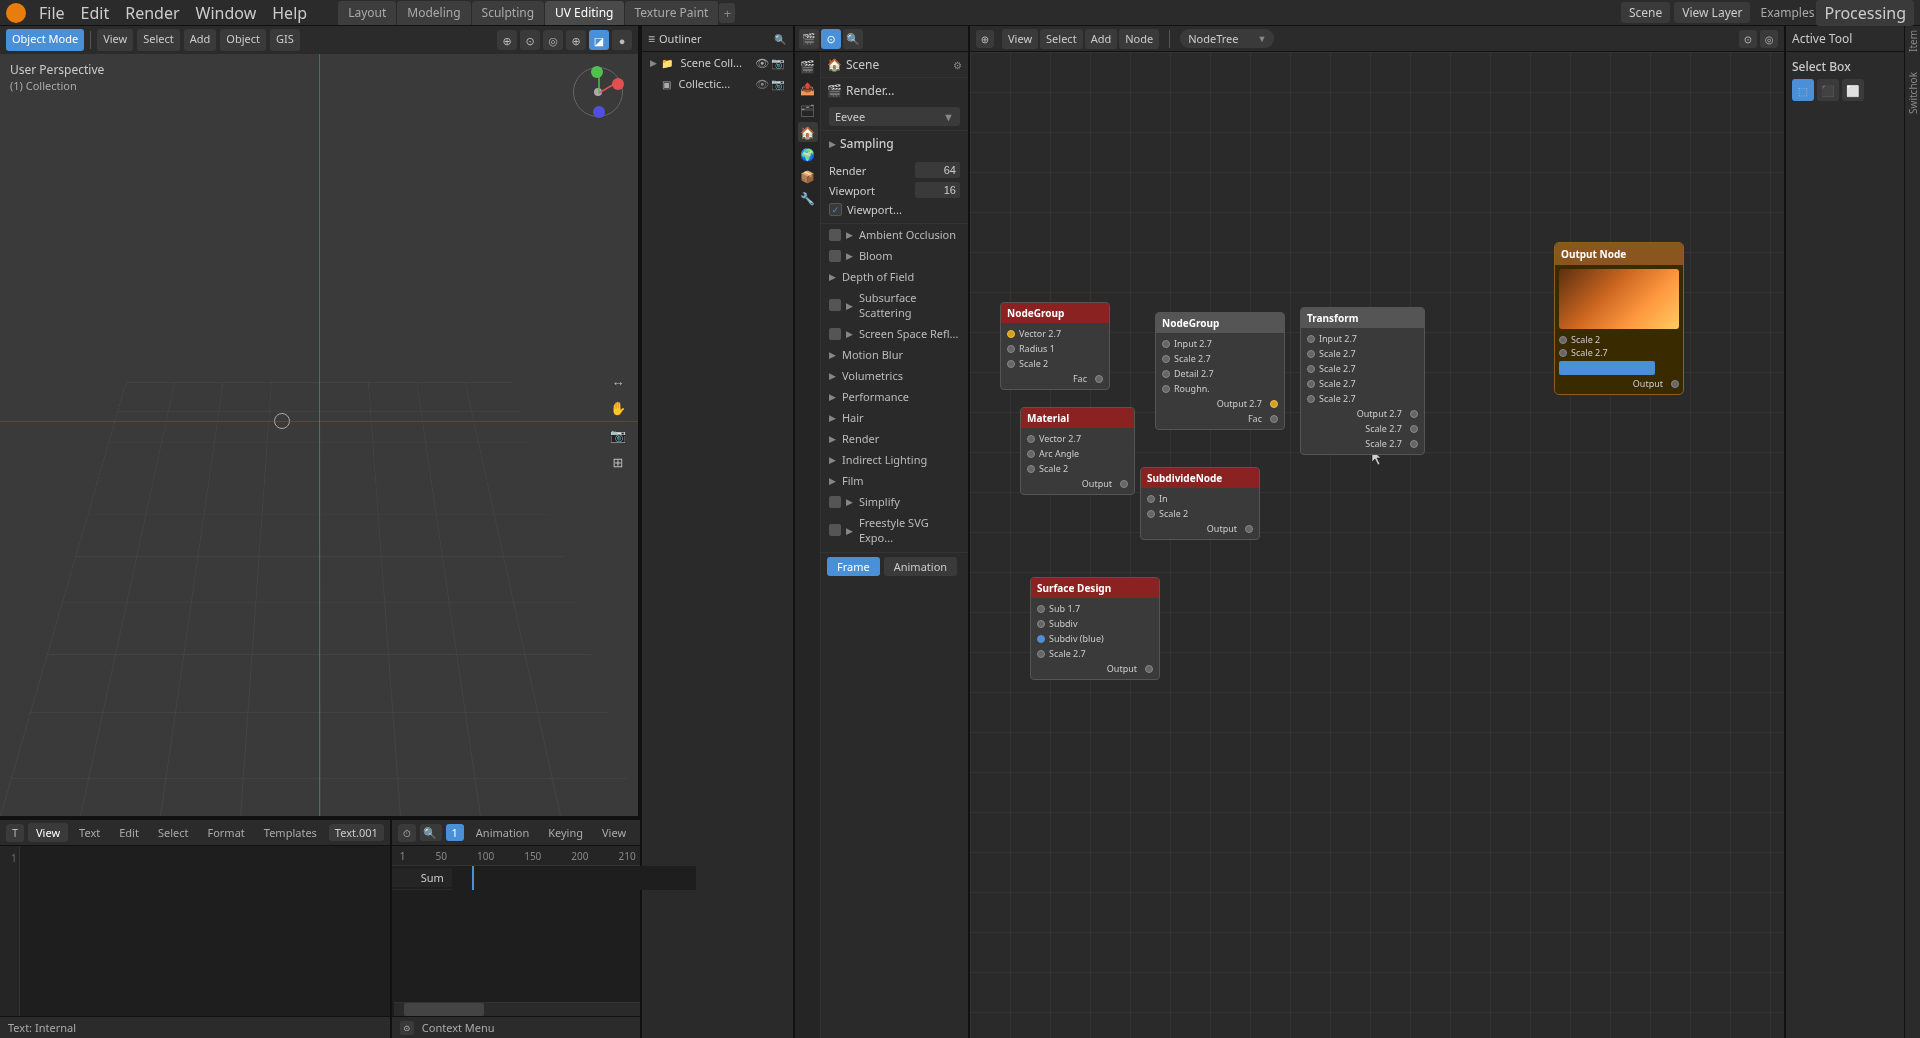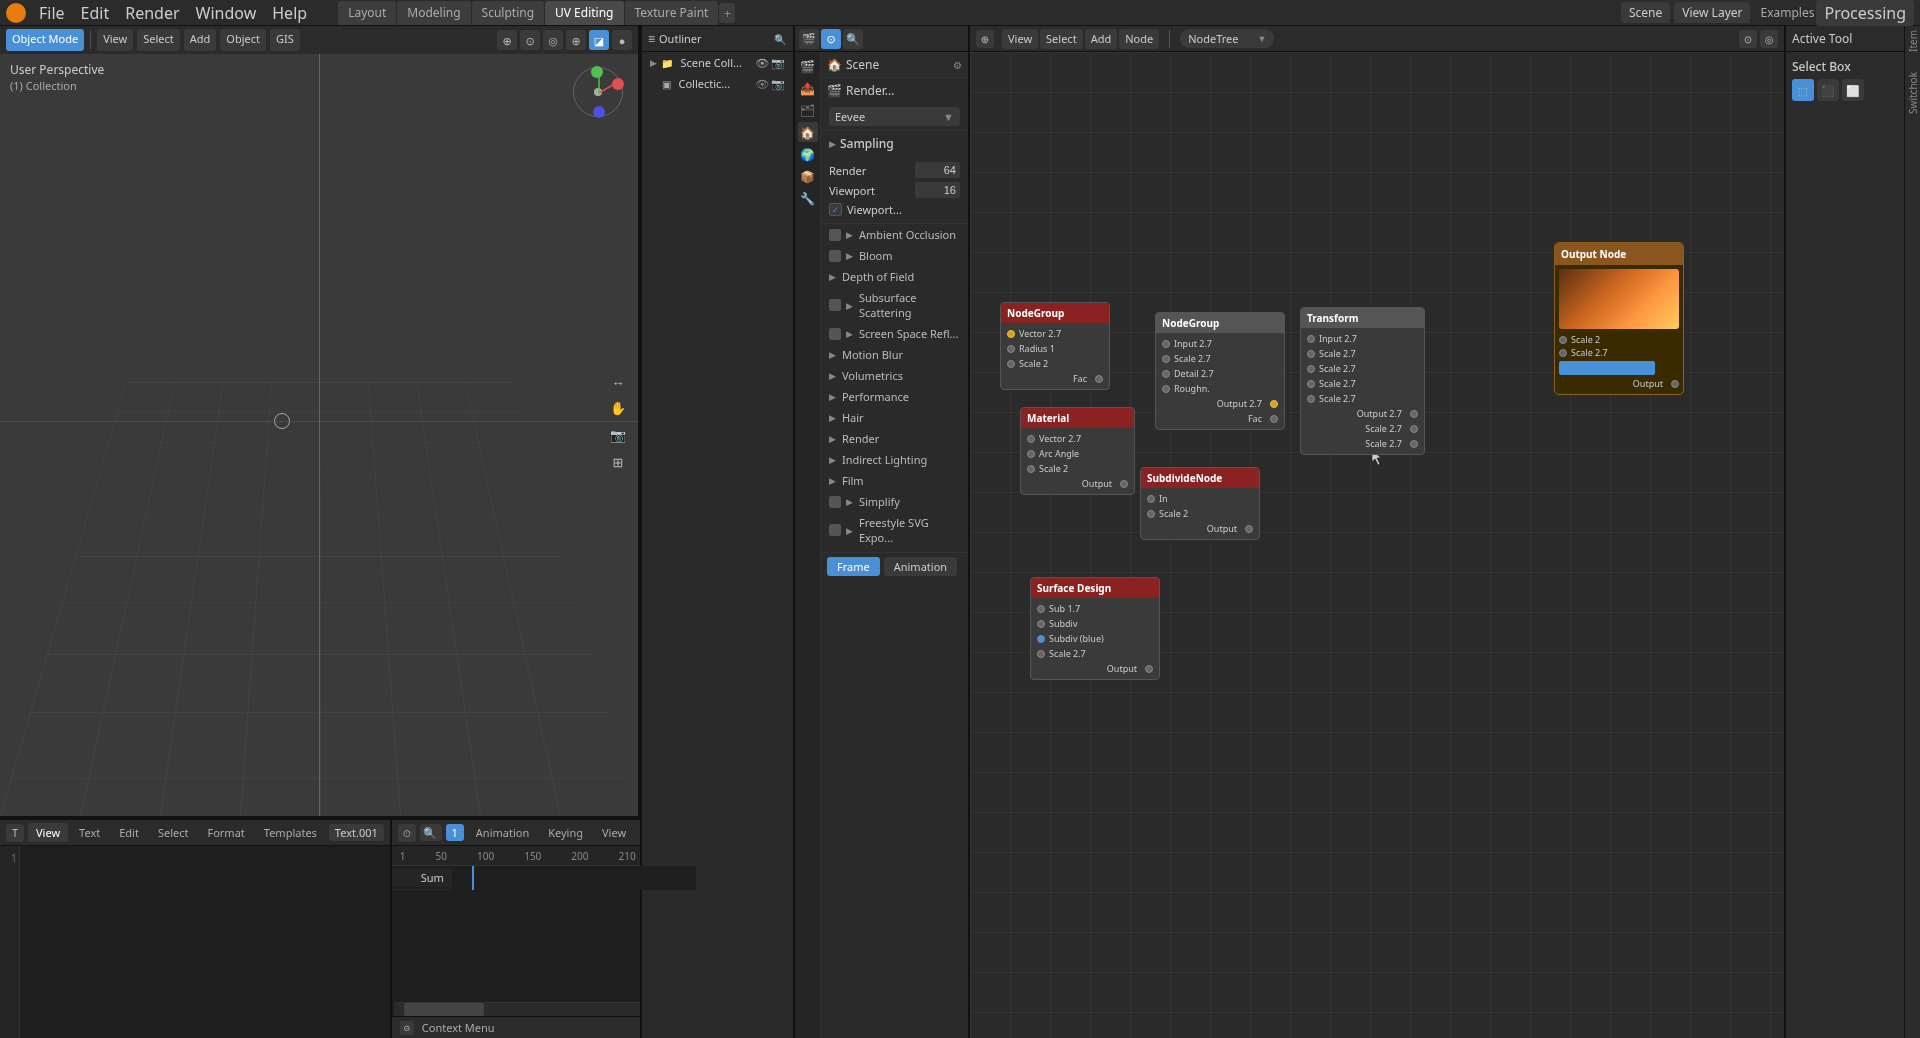--- a/index.html
+++ b/index.html
@@ -810,20 +810,23 @@
           <div style="background:#3a3a3a;padding:1px 6px;border-radius:3px;font-size:11px;color:#ccc;display:flex;align-items:center;gap:3px;">
             <span>Text.001</span>
           </div>
         </div>
         <div class="text-editor-body">
           <div class="line-numbers">
             <div>1</div>
           </div>
           <div class="text-content"></div>
         </div>
+        <div class="text-editor-footer">
+          <span>Text: Internal</span>
+        </div>
       </div>
 
       <div class="bottom-right-panel">
         <div class="timeline-toolbar">
           <div style="width:18px;height:18px;background:#3a3a3a;border-radius:3px;display:flex;align-items:center;justify-content:center;font-size:10px;color:#bbb;">⏱</div>
 
           <div style="background:#3a3a3a;border-radius:3px;padding:1px 4px;display:flex;align-items:center;gap:2px;">
             <span style="color:#888;font-size:11px;">🔍</span>
           </div>
           <div style="background:#4a90d9;padding:1px 6px;border-radius:3px;font-size:11px;color:white;">1</div>

